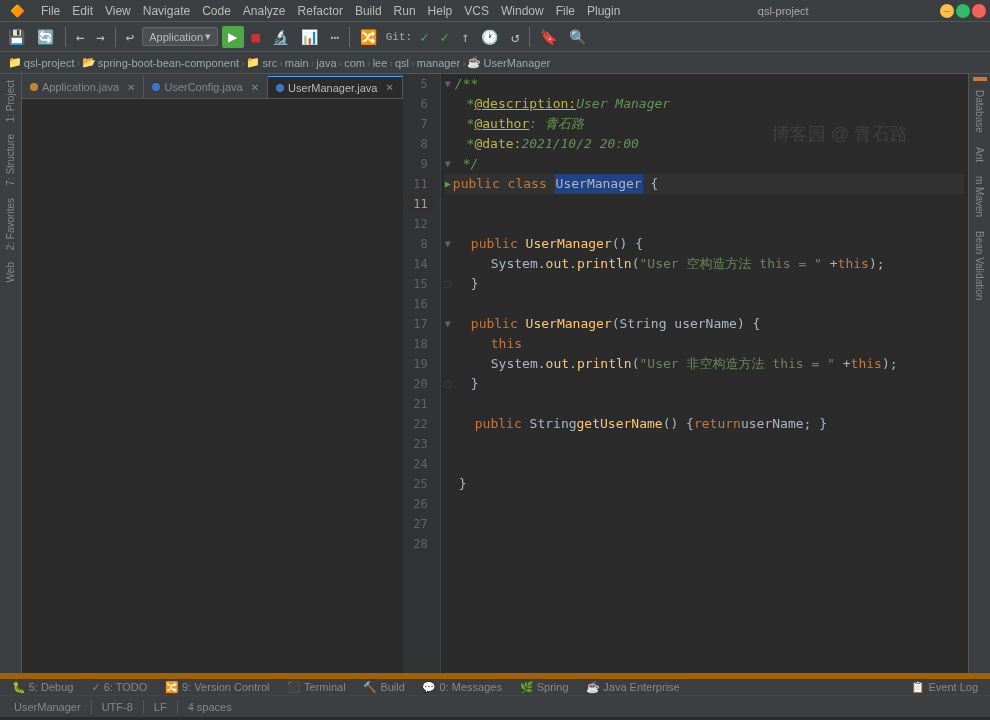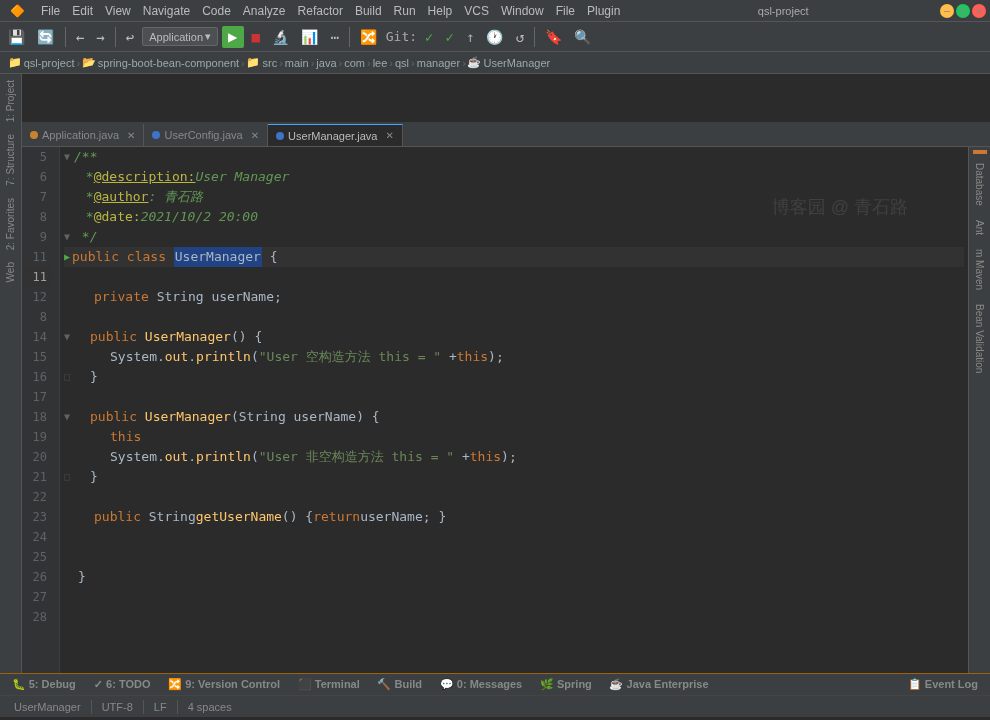--- a/index.html
+++ b/index.html
@@ -30,21 +30,21 @@
     #breadcrumb .java-icon { color: #c0a010; margin-right: 2px; }
 
     
     #main { display: flex; height: calc(720px - 22px - 30px - 22px - 25px - 22px); }
 
     
     #left-strip { width: 22px; background: #3c3f41; border-right: 1px solid #555; display: flex; flex-direction: column; align-items: center; }
     .left-strip-label { writing-mode: vertical-rl; transform: rotate(180deg); font-size: 10px; color: #888; padding: 6px 2px; cursor: pointer; font-family: sans-serif; }
 
     
-    #editor-container { flex: 1; display: flex; flex-direction: column; overflow: hidden; margin-top: 48px; }
+    #editor-container { flex: 1; display: flex; overflow: hidden; }
 
     
     #tabs { background: #3c3f41; height: 25px; display: flex; align-items: flex-end; border-bottom: 1px solid #555; }
     .tab { display: flex; align-items: center; height: 22px; padding: 0 8px; font-size: 11px; background: #3c3f41; color: #888; cursor: pointer; border-right: 1px solid #555; gap: 4px; font-family: sans-serif; }
     .tab.active { background: #2b2b2b; color: #bbbbbb; border-top: 1px solid #4aa4ff; }
     .tab .tab-close { color: #888; font-size: 10px; margin-left: 4px; }
     .tab .java-dot { width: 8px; height: 8px; border-radius: 50%; display: inline-block; }
     .dot-orange { background: #c88330; }
     .dot-blue { background: #3d74c8; }
 
@@ -68,21 +68,21 @@
     .watermark { position: absolute; right: 60px; top: 50px; color: rgba(150,150,150,0.2); font-size: 18px; font-family: sans-serif; pointer-events: none; }
     .fold-icon { color: #606366; margin-right: 4px; font-size: 10px; cursor: pointer; }
     .gutter-icon { color: #4ea848; margin-right: 2px; font-size: 10px; }
 
     
     #right-strip { width: 22px; background: #3c3f41; border-left: 1px solid #555; display: flex; flex-direction: column; align-items: center; gap: 2px; padding-top: 2px; }
     .right-strip-label { writing-mode: vertical-rl; font-size: 10px; color: #888; padding: 6px 2px; cursor: pointer; font-family: sans-serif; }
     .right-indicator { width: 14px; height: 4px; background: #cc7832; margin: 1px; }
 
     
-    #bottom-tabs { height: 22px; background: #3c3f41; display: flex; align-items: center; border-top: 1px solid #a16207; padding: 0 4px; gap: 2px; font-weight: bold; }
+    #bottom-tabs { height: 22px; background: #3c3f41; display: flex; align-items: center; border-top: 6px solid #a16207; padding: 0 4px; gap: 2px; }
     .btab { font-size: 11px; color: #888; padding: 2px 8px; cursor: pointer; display: flex; align-items: center; gap: 3px; font-family: sans-serif; }
 
     
     #statusbar { height: 22px; background: #3c3f41; display: flex; align-items: center; padding: 0 8px; font-size: 11px; color: #888; border-top: 1px solid #444; font-family: sans-serif; gap: 4px; }
     .sb-item { padding: 0 6px; cursor: pointer; display: flex; align-items: center; gap: 3px; }
     .sb-sep { width: 1px; height: 14px; background: #555; }
 
     #outer { display: flex; flex-direction: column; height: 720px; }
   </style>
 </head>
@@ -126,21 +126,21 @@
       <span>Application</span>
       <span>▾</span>
     </button>
     <button class="tb-run-btn">▶</button>
     <span class="tb-icon" style="color:#cc3333;">■</span>
     <span class="tb-icon">🔬</span>
     <span class="tb-icon">📊</span>
     <span class="tb-icon">⋯</span>
     <div class="tb-sep"></div>
     <span class="tb-icon">🔀</span>
-    <span style="color:#aaa;font-size:13px;">Git:</span>
+    <span style="color:#aaa;font-size:11px;font-family:Liberation Mono, monospace;">Git:</span>
     <span class="tb-green">✓</span>
     <span class="tb-green">✓</span>
     <span class="tb-icon" style="color:#aaa;">↑</span>
     <span class="tb-icon">🕐</span>
     <span class="tb-icon">↺</span>
     <div class="tb-sep"></div>
     <span class="tb-icon">🔖</span>
     <span class="tb-icon">🔍</span>
   </div>
 
@@ -270,27 +270,20 @@
             <span class="kw">class</span>
             <span>&nbsp;</span>
             <span class="sel">UserManager</span>
             <span>&nbsp;{</span>
           </div>
 
           <div class="code-line">
             <span style="display:inline-block;width:14px;"></span>
           </div>
 
-          <div class="code-line">
-            <span style="display:inline-block;width:14px;"></span>
-            <span style="display:inline-block;width:16px;"></span>
-            <span class="kw">private</span>
-            <span>&nbsp;</span>
-            <span>String userName;</span>
-          </div>
 
           <div class="code-line">
             <span style="display:inline-block;width:14px;"></span>
           </div>
 
           <div class="code-line">
             <span class="fold-icon">▼</span>
             <span style="display:inline-block;width:16px;"></span>
             <span class="kw">public</span>
             <span>&nbsp;</span>

